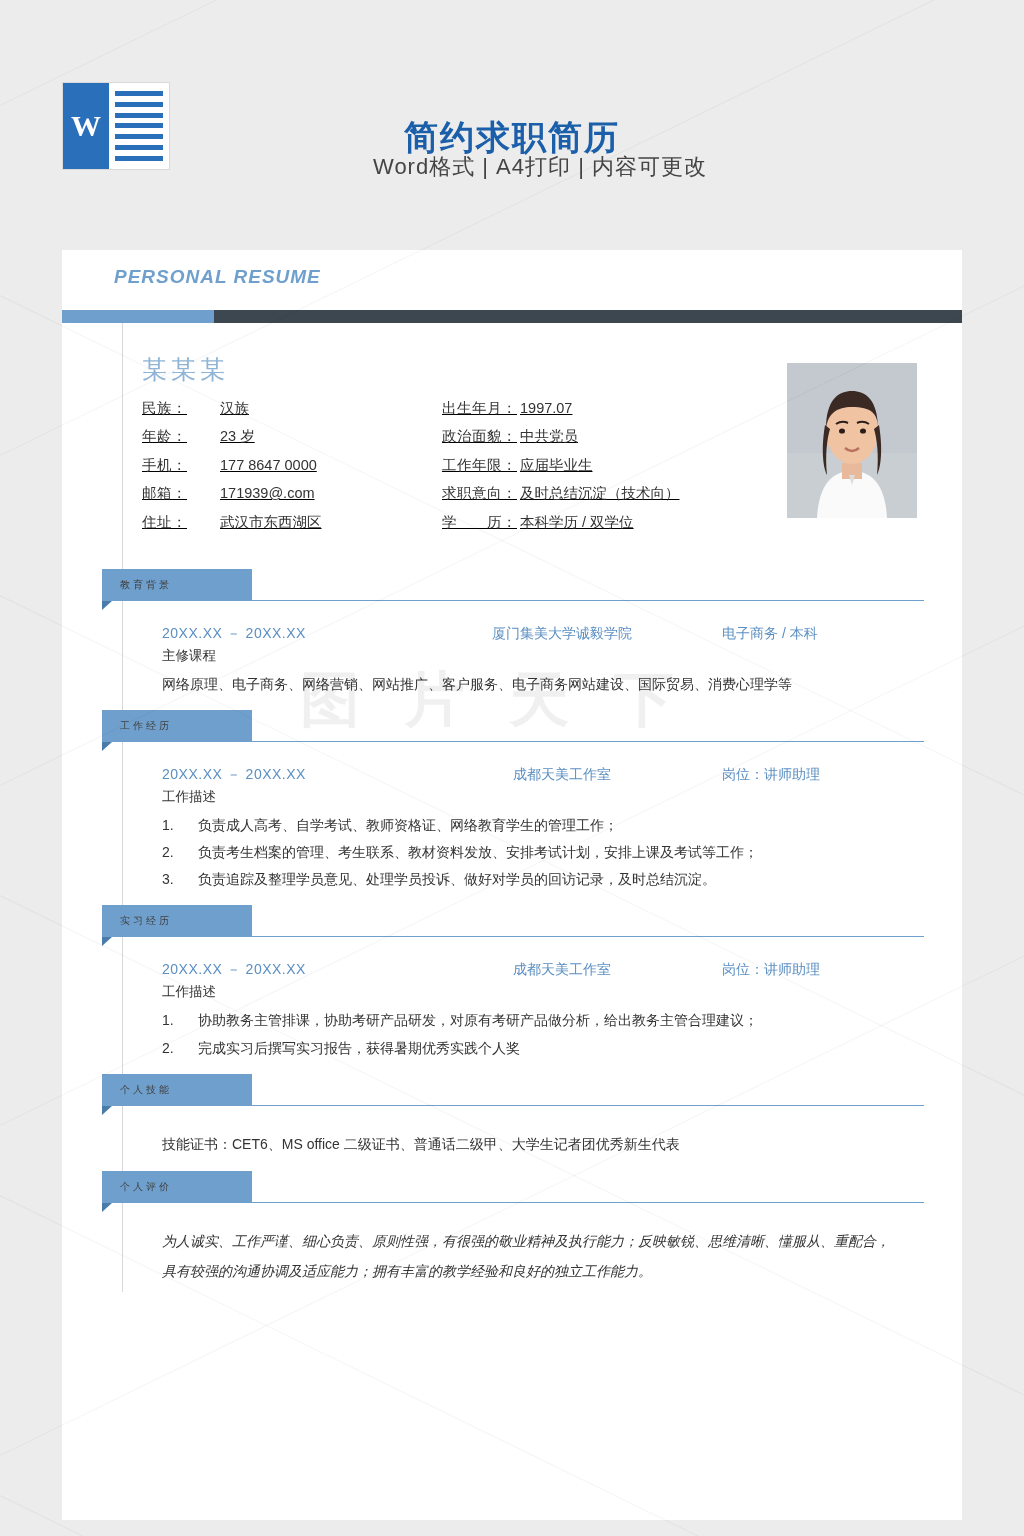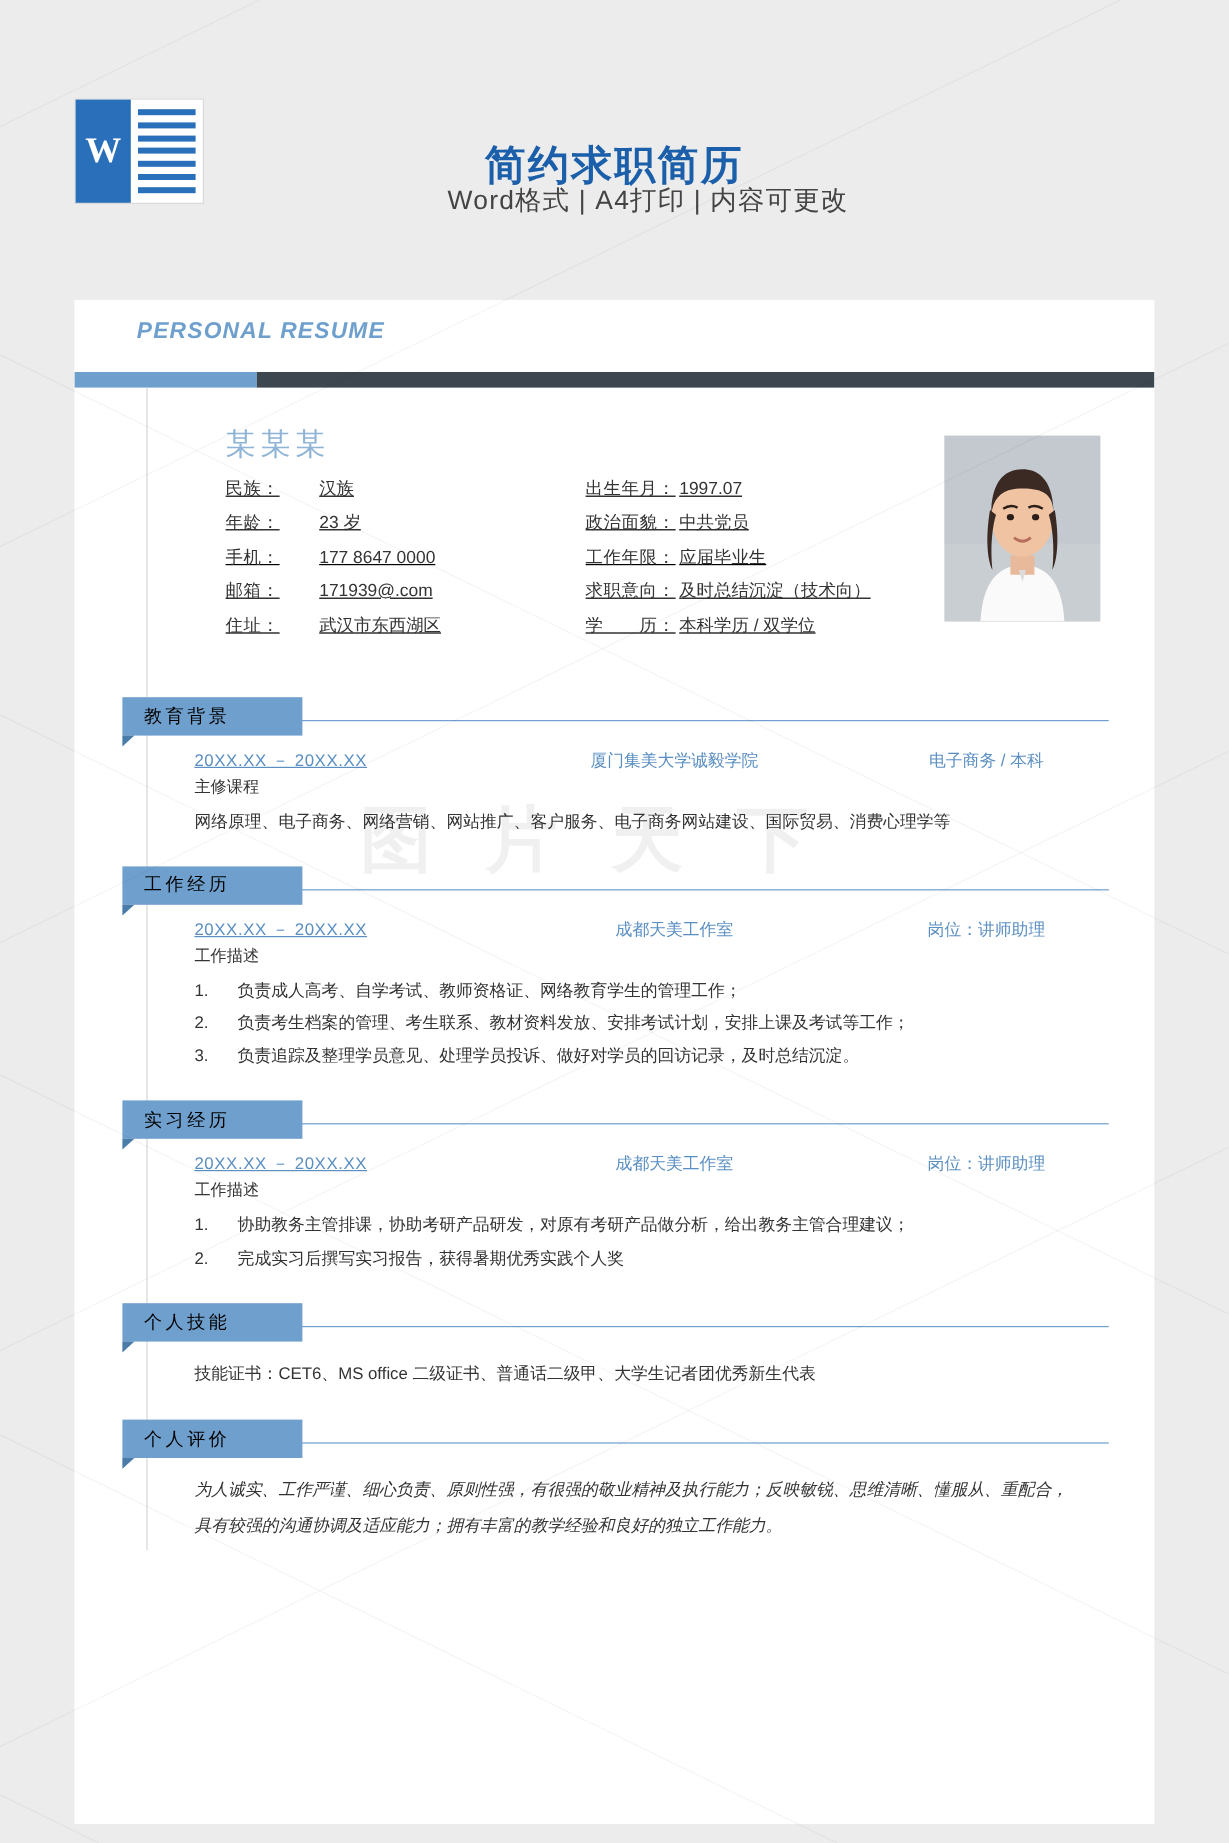--- a/index.html
+++ b/index.html
@@ -128,21 +128,20 @@
     bottom: 0;
     width: 1px;
     background: #d8d8d8;
   }
 
   
   .basic {
     position: relative;
     padding: 30px 0 10px 80px;
     min-height: 200px;
-    margin-left: 46px;
   }
   .name {
     font-size: 25px;
     color: #8fb4d6;
     letter-spacing: 4px;
     margin-bottom: 14px;
   }
   .info-grid {
     display: flex;
     text-decoration: underline;
@@ -181,28 +180,27 @@
     height: 42px;
     margin-left: 40px;
   }
   .sec-tab {
     position: absolute;
     left: 0;
     top: 0;
     width: 150px;
     height: 32px;
     background: #6fa0cd;
-    color: #000000;
-    font-size: 15px;
+    color: #404040;
+    font-size: 10px;
     letter-spacing: 3px;
     display: flex;
     align-items: center;
     padding-left: 18px;
     box-sizing: border-box;
-    margin-top: 12px;
   }
   .sec-tab:after {
     content: "";
     position: absolute;
     left: 0;
     top: 32px;
     border-left: 10px solid #4a7ca9;
     border-bottom: 9px solid transparent;
   }
   .sec-rule {
@@ -216,23 +214,23 @@
   .sec-body {
     padding: 14px 40px 6px 100px;
   }
 
   .ent-row {
     display: flex;
     font-size: 14px;
     color: #5b8fc2;
     margin-bottom: 4px;
   }
-  .ent-row .e-date { width: 240px; letter-spacing: 0.5px; text-decoration: underline; }
+  .ent-row .e-date { width: 240px; letter-spacing: 0.5px; }
   .ent-row .e-mid { flex: 1; text-align: center; }
-  .ent-row .e-right { width: 200px; text-align: center; }
+  .ent-row .e-right { width: 200px; text-align: left; }
   .ent-sub {
     font-size: 13.5px;
     color: #333;
     margin: 2px 0 6px 0;
   }
   .ent-text {
     font-size: 14px;
     color: #333;
     line-height: 1.9;
   }

